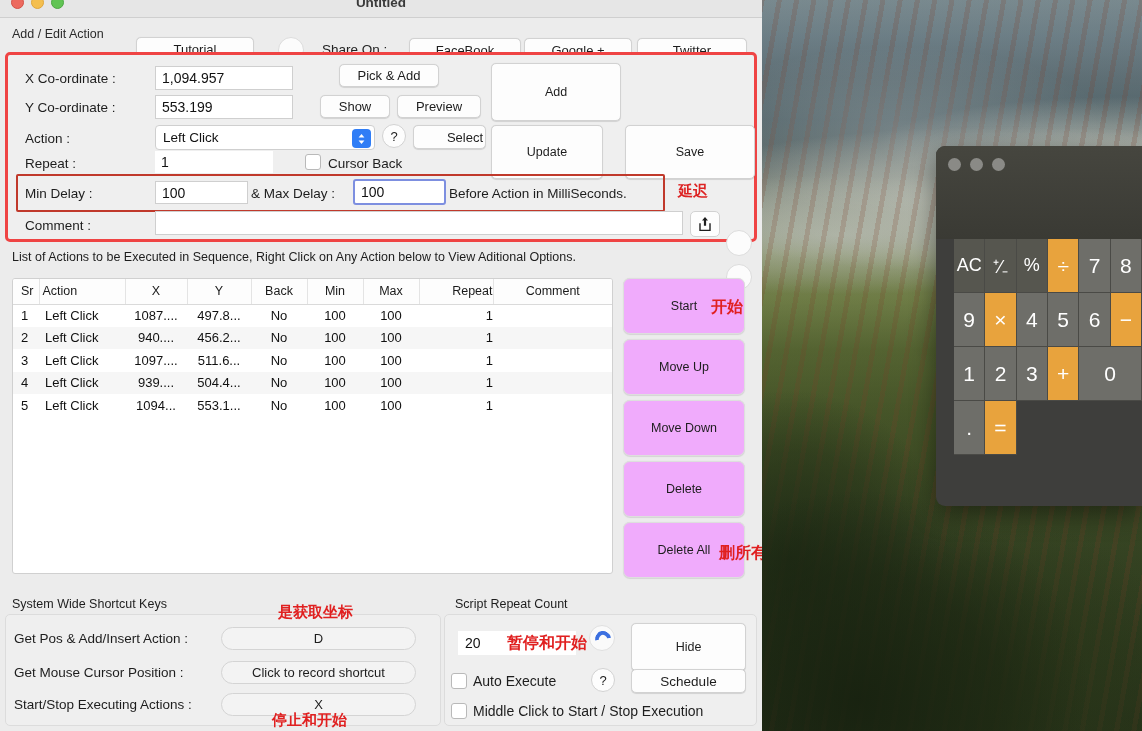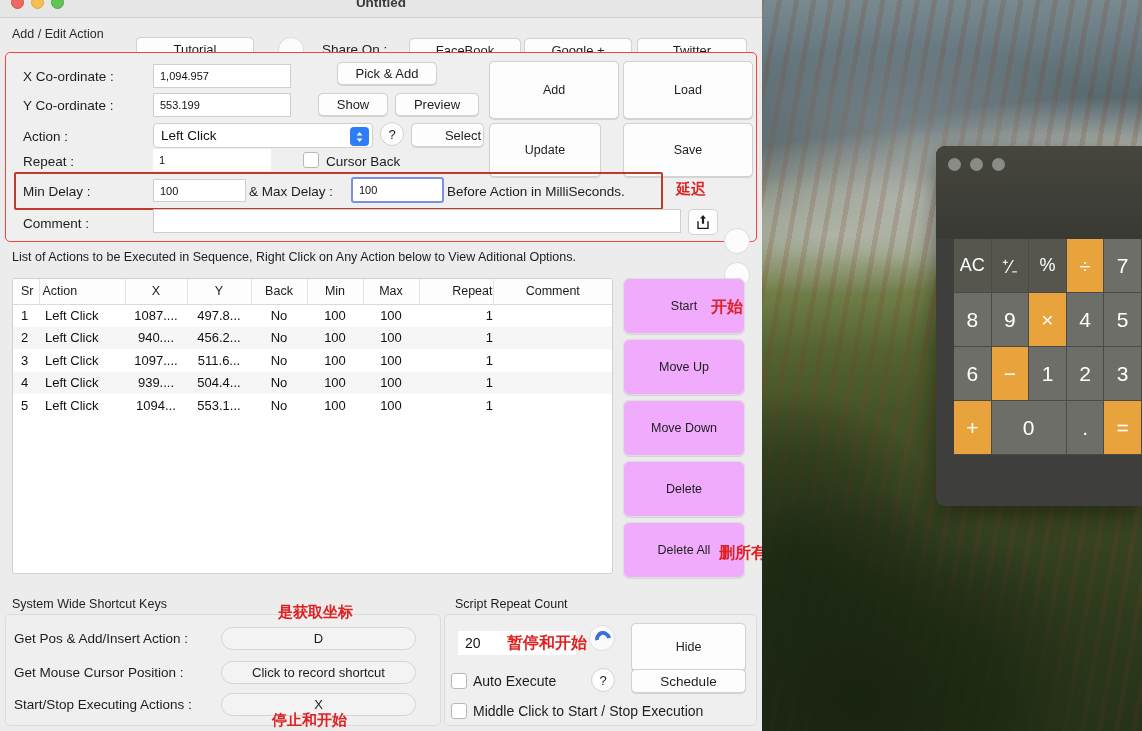--- a/index.html
+++ b/index.html
@@ -71,26 +71,26 @@
   #circle-top { position: absolute; left: 278px; top: 19px; width: 26px; height: 26px; border-radius: 50%;
                 background: #fcfcfc; border: 1px solid #dcdcdc; }
   #lbl-share { position: absolute; left: 322px; top: 24px; font-size: 13.5px; color: #232323; }
   #btn-facebook { position: absolute; left: 409px; top: 20px; width: 112px; height: 24px; }
   #btn-google { position: absolute; left: 524px; top: 20px; width: 108px; height: 24px; }
   #btn-twitter { position: absolute; left: 637px; top: 20px; width: 110px; height: 24px; }
 
   
   #form-panel {
     position: absolute; left: 5px; top: 52px; width: 752px; height: 190px;
-    background: #efefef; border: 1px solid #ef4444; border-radius: 5px;
+    background: #efefef; border: 3px solid #ef4444; border-radius: 5px;
   }
   .flabel { position: absolute; font-size: 13.5px; color: #1d1d1d; }
   .field {
     position: absolute; background: #fff; border: 1px solid #cfcfcf;
-    font-size: 11px; color: #111; padding: 0 6px; display: flex; align-items: center;
+    font-size: 14px; color: #111; padding: 0 6px; display: flex; align-items: center;
   }
   #lbl-x { left: 17px; top: 16px; }
   #inp-x { left: 147px; top: 11px; width: 138px; height: 24px; }
   #lbl-y { left: 17px; top: 45px; }
   #inp-y { left: 147px; top: 40px; width: 138px; height: 24px; }
 
   #btn-pick { position: absolute; left: 331px; top: 9px; width: 100px; height: 23px; }
   #btn-show { position: absolute; left: 312px; top: 40px; width: 70px; height: 23px; }
   #btn-preview { position: absolute; left: 389px; top: 40px; width: 84px; height: 23px; }
 
@@ -238,21 +238,21 @@
 
   
   #calc {
     position: absolute; left: 936px; top: 146px; width: 206px; height: 360px;
     background: #3e3e3c; border-radius: 9px 0 0 9px; overflow: hidden;
     box-shadow: 0 8px 26px rgba(0,0,0,.45);
   }
   #calc-title { position: relative; height: 93px; background: linear-gradient(180deg,#46463f,#3a3a34); }
   .calc-tl { position: absolute; top: 12px; width: 13px; height: 13px; border-radius: 50%; background: #8a8a86; }
   .ctl1 { left: 12px; } .ctl2 { left: 34px; } .ctl3 { left: 56px; }
-  #calc-keys { display: grid; grid-template-columns: repeat(5, 1fr); grid-auto-rows: 54px; padding-left: 18px; }
+  #calc-keys { display: grid; grid-template-columns: repeat(6, 1fr); grid-auto-rows: 54px; padding-left: 18px; }
   .key {
     display: flex; align-items: center; justify-content: center;
     color: #fff; font-size: 21px; background: #6e6e69;
     border-right: 1px solid #4a4a46; border-bottom: 1px solid #4a4a46;
   }
   .key.fn { background: #56564f; font-size: 18px; }
   .key.op { background: #e8a33d; }
   .key.zero { grid-column: span 2; }
 </style>
 </head>
@@ -284,21 +284,20 @@
       <div class="flabel" id="lbl-x">X Co-ordinate :</div>
       <div class="field" id="inp-x">1,094.957</div>
       <div class="flabel" id="lbl-y">Y Co-ordinate :</div>
       <div class="field" id="inp-y">553.199</div>
 
       <div class="btn" id="btn-pick">Pick &amp; Add</div>
       <div class="btn" id="btn-show">Show</div>
       <div class="btn" id="btn-preview">Preview</div>
 
       <div class="btn" id="btn-add">Add</div>
-      <div class="btn" id="btn-load">Load</div>
       <div class="btn" id="btn-update">Update</div>
       <div class="btn" id="btn-save">Save</div>
 
       <div class="flabel" id="lbl-action">Action :</div>
       <div id="sel-action">
         <span>Left Click</span>
         <span id="stepper">
           <svg width="11" height="14" viewBox="0 0 11 14" aria-hidden="true">
             <path d="M5.5 2 L8.4 5.4 H2.6 Z" fill="#fff"></path>
             <path d="M5.5 12 L2.6 8.6 H8.4 Z" fill="#fff"></path>

